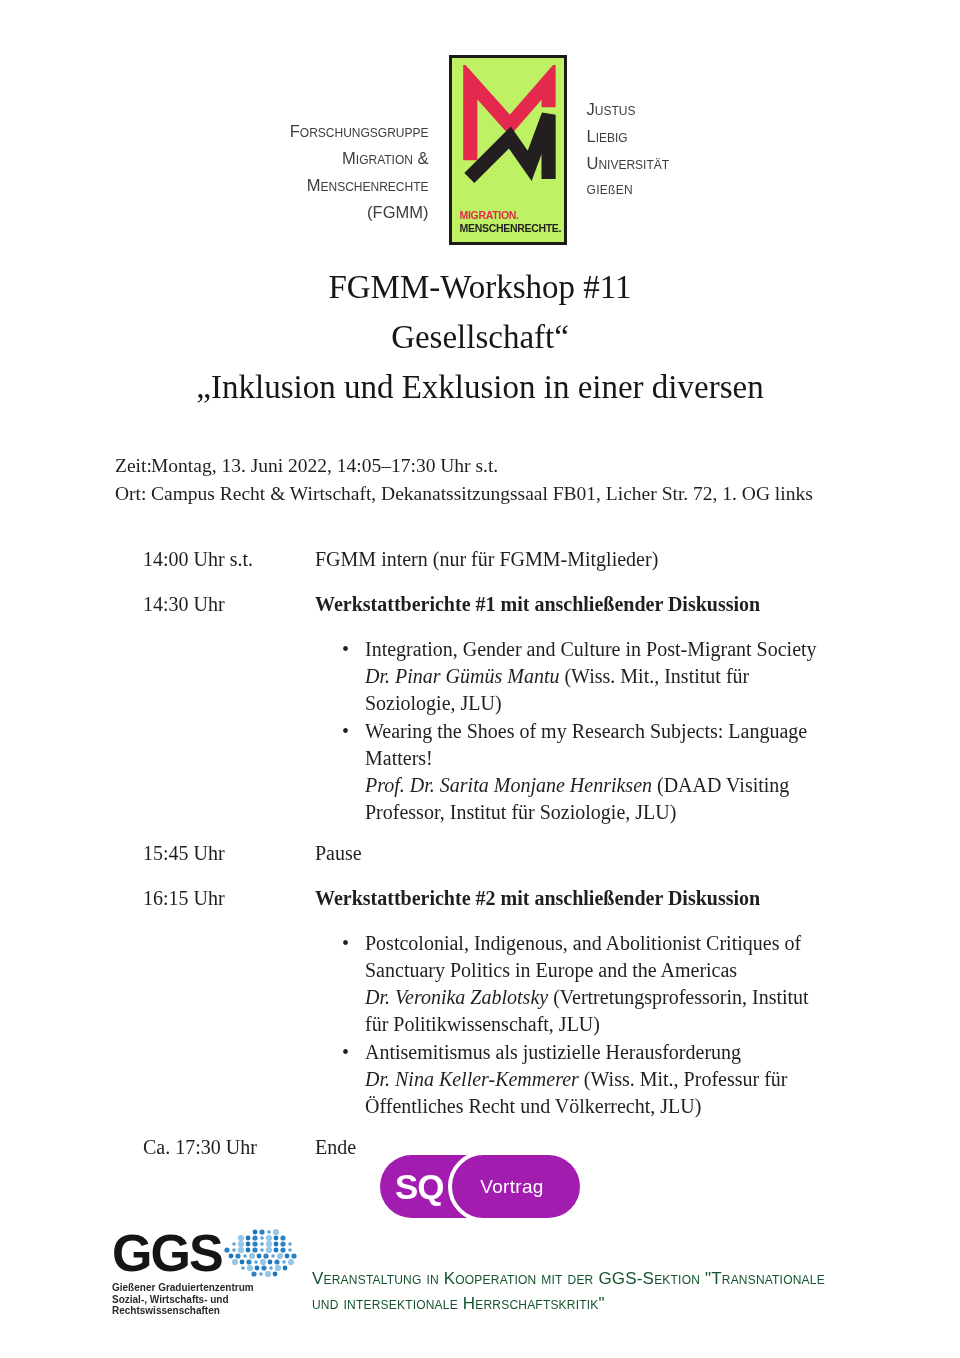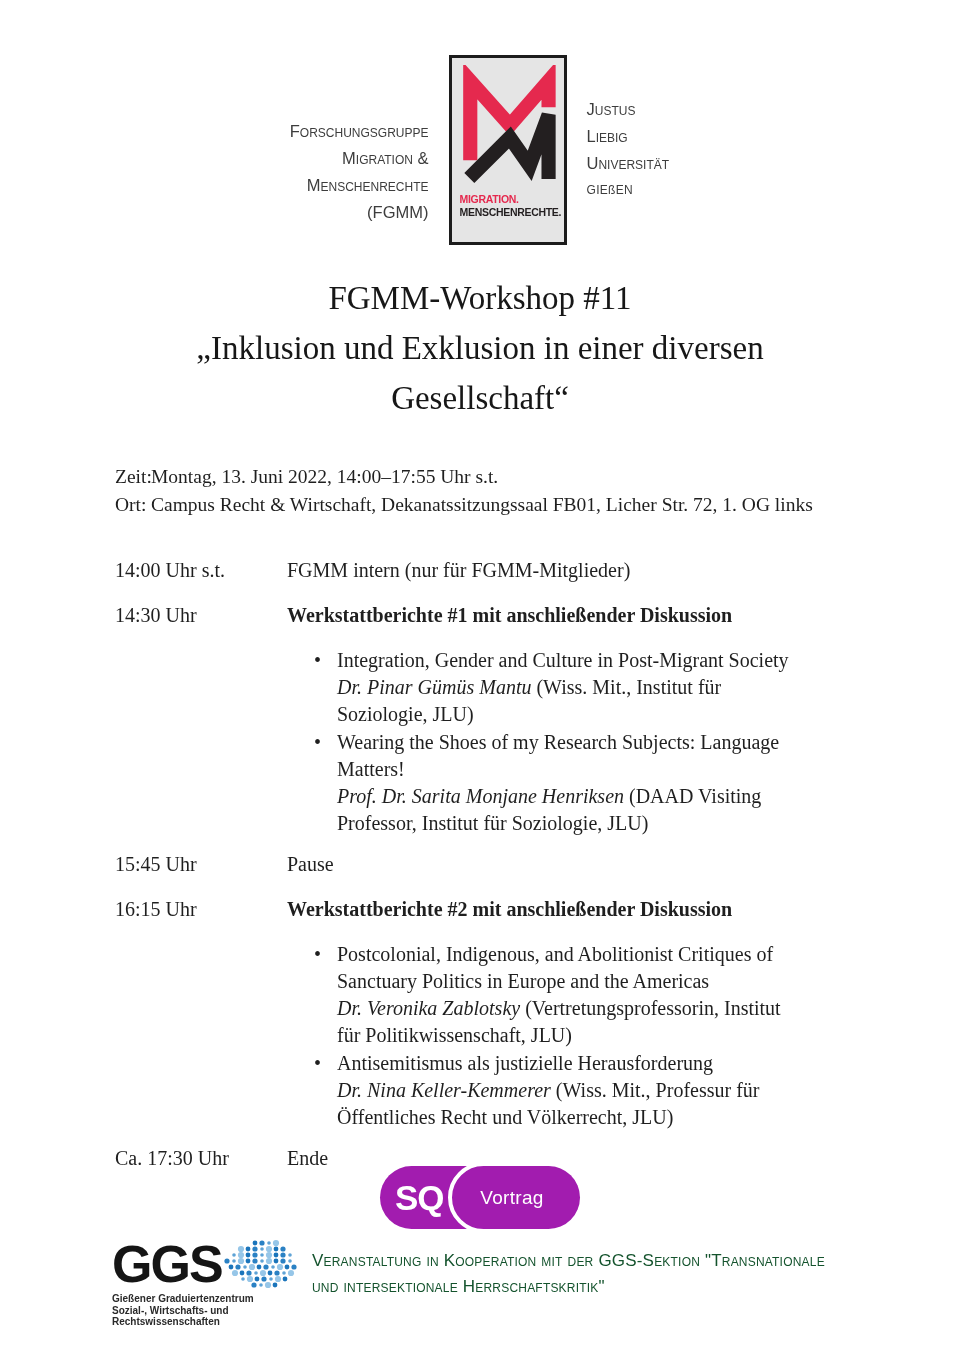--- a/index.html
+++ b/index.html
@@ -24,43 +24,43 @@
     font-variant:small-caps;
     font-size:16.5px; line-height:27px; color:#3d3d3d;
   }
   .org-left { text-align:right; min-width:150px;margin-top:44px; }
   .org-right { text-align:left; min-width:95px; }
   .no-sc { font-variant:normal; font-size:12px; letter-spacing:0.3px; }
 
   .logo-box {
     width:118px; height:190px;
     border:3px solid #1c1c1c;
-    background:#e5e5e5;
-    display:flex; flex-direction:column; 
+    background:#bef264;
+    display:flex; flex-direction:column; justify-content:space-between;
     padding:7px 5px 8px 6px;
   }
   .logo-mark { display:block; margin:0 auto; }
   .logo-words {
     font-family:"Liberation Sans", sans-serif;
     font-weight:800; font-size:10.5px; line-height:12.5px;
     letter-spacing:-0.3px; padding-left:2px;
   }
   .logo-word-red { color:#e5294e; }
   .logo-word-black { color:#231f20; }
 
   
-  .title-block { margin-top:28px; text-align:center; font-size:33px; line-height:50px; color:#171717; }
+  .title-block { margin-top:17px; text-align:center; font-size:33px; line-height:50px; color:#171717; }
 
   
   .meta { margin:40px 108px 0 115px; font-size:19.5px; line-height:28px; }
   .meta-row { display:grid; grid-template-columns:36px 1fr; }
 
   
   .schedule { margin:38px 100px 0 115px; font-size:20px; line-height:27px; }
-  .sched-row { display:grid; grid-template-columns:172px 1fr; }
+  .sched-row { display:grid; grid-template-columns:172px 1fr;margin-left:28px; }
   .sched-row + .sched-row { margin-top:18px; }
   .sched-desc.bold { font-weight:700; }
   .sched-bullets { margin-top:26px; }
   .sched-bullets ul { list-style:none; max-width:515px; }
   .sched-bullets li { position:relative; padding-left:50px; }
   .sched-bullets li + li { margin-top:1px; }
   .sched-bullets li::before {
     content:"\2022";
     position:absolute; left:27px; top:0;
     font-size:20px;
@@ -83,21 +83,21 @@
   }
   .vortrag-pill {
     position:absolute; left:68px; right:-6px; top:-4px; bottom:-4px;
     border:4px solid #fff; border-radius:36px;
     display:flex; align-items:center; justify-content:center;
     color:#fff; font-size:19px; font-weight:500; letter-spacing:0.3px;
     padding-right:10px;
   }
 
   
-  .footer { display:flex; margin:11px 100px 8px 112px; }
+  .footer { display:flex; margin:11px 100px 8px 112px;align-items:flex-end; }
   .ggs-block { width:200px; flex:0 0 auto; }
   .ggs-top { display:flex; align-items:flex-start; }
   .ggs-acronym {
     font-family:"Liberation Sans", sans-serif;
     font-weight:700; font-size:52px; line-height:48px;
     letter-spacing:-2px; color:#151515;
   }
   .ggs-dots { margin-top:-3px; margin-left:2px; }
   .ggs-sub {
     font-family:"Liberation Sans", sans-serif;
@@ -139,28 +139,28 @@
     <div class="org-lines org-right">
       <div>Justus</div>
       <div>Liebig</div>
       <div>Universität</div>
       <div class="no-sc">GIEßEN</div>
     </div>
   </div>
 
   <div class="title-block">
     <div>FGMM-Workshop #11</div>
+    <div>Gesellschaft“</div>
     <div>„Inklusion und Exklusion in einer diversen</div>
-    <div>Gesellschaft“</div>
   </div>
 
   <div class="meta">
     <div class="meta-row">
       <div>Zeit:</div>
-      <div>Montag, 13. Juni 2022, 14:00–17:55 Uhr s.t.</div>
+      <div>Montag, 13. Juni 2022, 14:05–17:30 Uhr s.t.</div>
     </div>
     <div class="meta-row">
       <div>Ort:</div>
       <div>Campus Recht &amp; Wirtschaft, Dekanatssitzungssaal FB01, Licher Str. 72, 1. OG links</div>
     </div>
   </div>
 
   <div class="schedule">
 
     <div class="sched-row">

